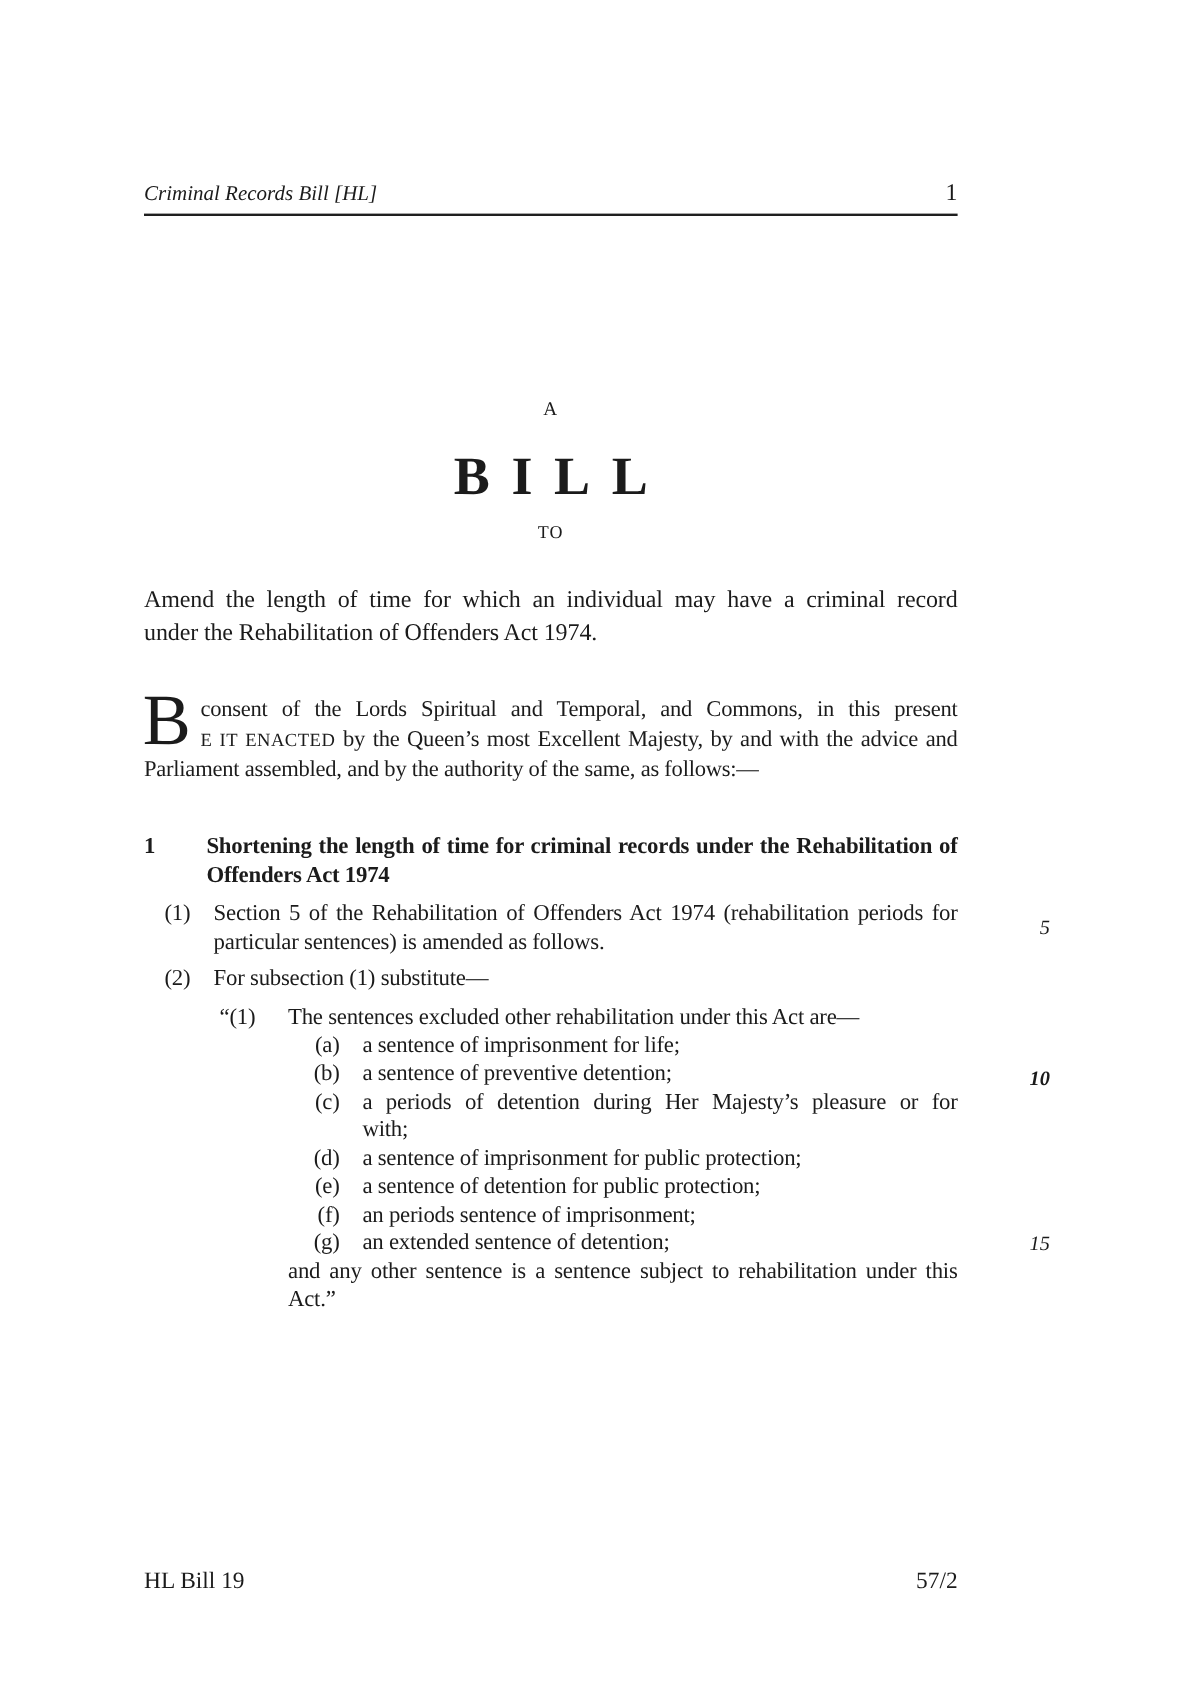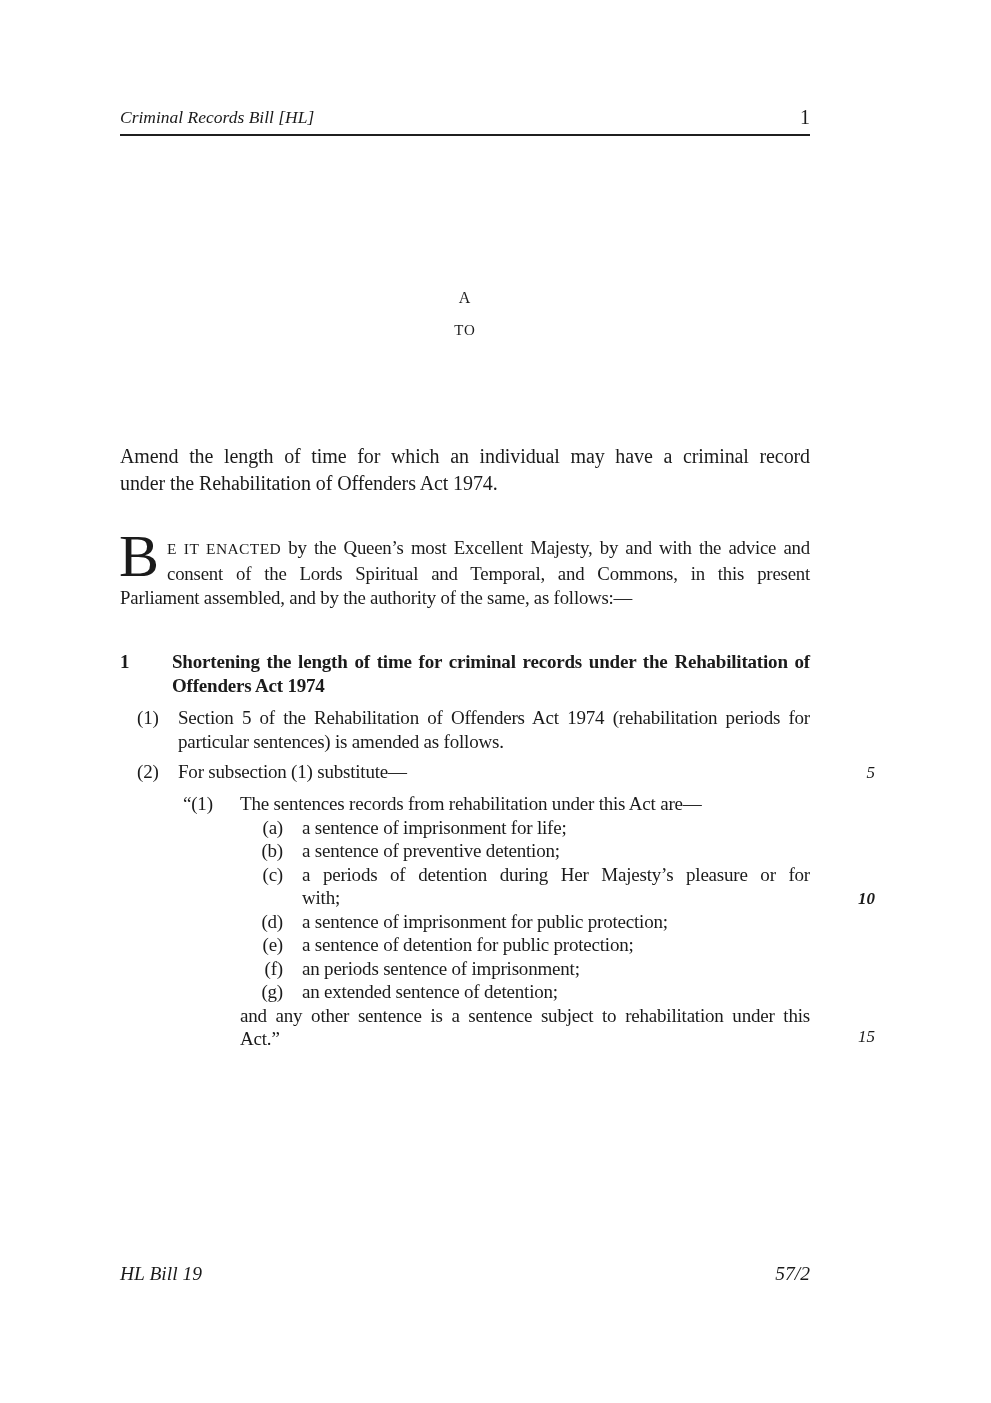--- a/index.html
+++ b/index.html
@@ -13,21 +13,21 @@
     font-family: "Liberation Serif", "DejaVu Serif", serif;
     overflow: hidden;
   }
   .column {
     position: absolute;
     left: 120px;
     top: 0;
     width: 692px;
     height: 100%;
   }
-  .block { position: absolute; left: 0; right: 2px; }
+  .block { position: absolute; left: 0; right: 14px; margin-top: 44px; }
 
   
   .header {
     top: 106px;
     display: flex;
     justify-content: space-between;
     align-items: flex-end;
     border-bottom: 2px solid #1f1f1f;
     padding-bottom: 6px;
   }
@@ -100,48 +100,48 @@
   .ln-10 { top: 888px; font-weight: bold; }
   .ln-15 { top: 1006px; margin-top: 20px; }
 
   
   .footer {
     top: 1262px;
     display: flex;
     justify-content: space-between;
     font-size: 19.5px;
     line-height: 24px;
-    font-style: italic;
   }
 </style>
 </head>
 <body>
 
 <div class="page">
   <div class="column">
 
     <div class="block header">
       <span class="h-title">Criminal Records Bill [HL]</span>
       <span class="h-num">1</span>
     </div>
 
     <div class="block masthead">
       <div class="mh-a">A</div>
+      <div class="mh-bill">BILL</div>
       <div class="mh-to">TO</div>
     </div>
 
     <div class="block longtitle">
       <div class="jl">Amend the length of time for which an individual may have a criminal record</div>
       <div>under the Rehabilitation of Offenders Act 1974.</div>
     </div>
 
     <div class="block enact">
       <span class="dropcap">B</span>
+      <div class="indent jl">consent of the Lords Spiritual and Temporal, and Commons, in this present</div>
       <div class="indent jl"><span class="sc">E IT ENACTED</span> <span>by the Queen’s most Excellent Majesty, by and with the advice and</span></div>
-      <div class="indent jl">consent of the Lords Spiritual and Temporal, and Commons, in this present</div>
       <div>Parliament assembled, and by the authority of the same, as follows:—</div>
     </div>
 
     <div class="block clausehead">
       <span class="c-num">1</span>
       <div class="c-head">
         <div class="jl">Shortening the length of time for criminal records under the Rehabilitation of</div>
         <div>Offenders Act 1974</div>
       </div>
     </div>
@@ -155,21 +155,21 @@
     </div>
 
     <div class="block sub sub-2">
       <span class="s-label">(2)</span>
       <div class="s-text">For subsection (1) substitute—</div>
     </div>
 
     <div class="block quoted">
       <div class="q-intro">
         <span class="q-label">“(1)</span>
-        <span>The sentences records from rehabilitation under this Act are—</span>
+        <span>The sentences excluded other rehabilitation under this Act are—</span>
       </div>
       <div class="q-item">
         <span class="i-label">(a)</span>
         <span>a sentence of imprisonment for life;</span>
       </div>
       <div class="q-item">
         <span class="i-label">(b)</span>
         <span>a sentence of preventive detention;</span>
       </div>
       <div class="q-item">

